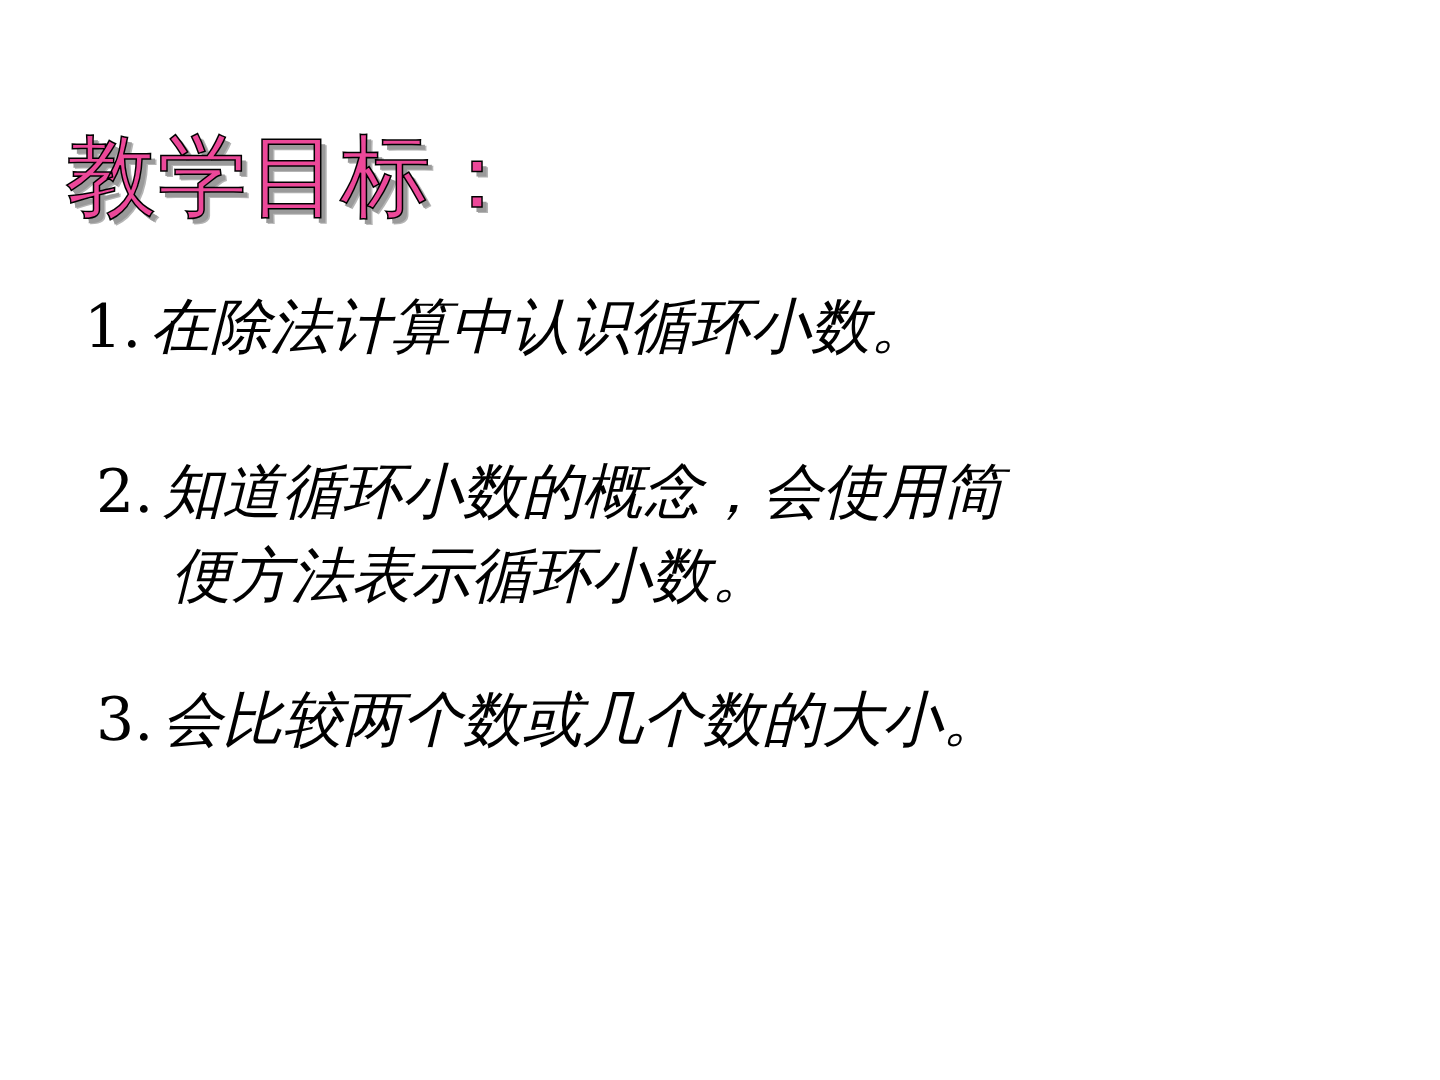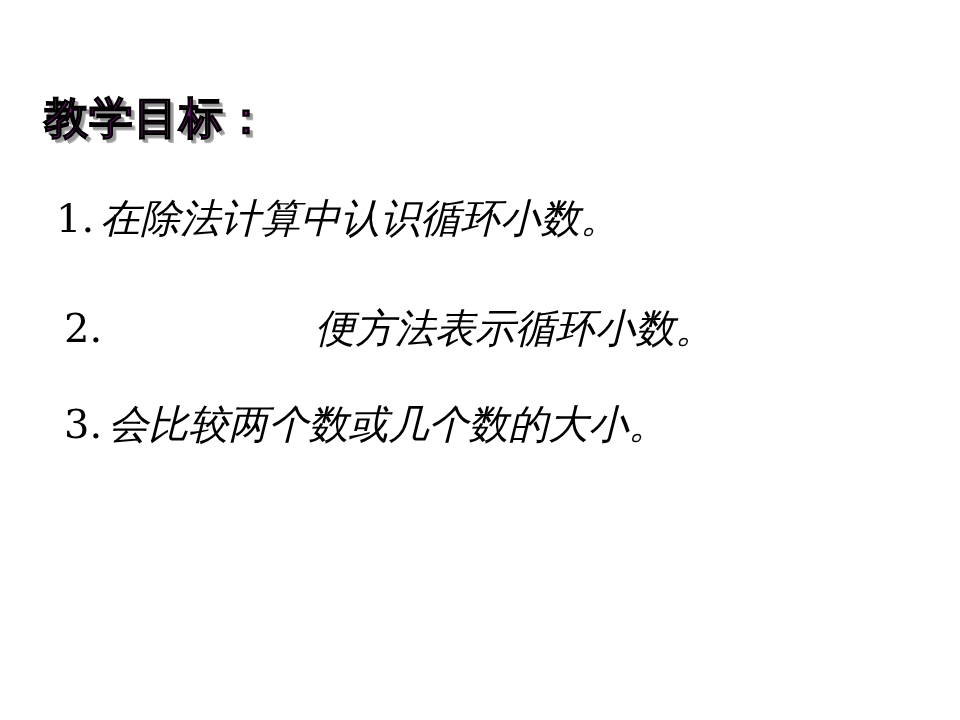--- a/index.html
+++ b/index.html
@@ -18,25 +18,25 @@
     width: 960px;
     height: 720px;
     background: #ffffff;
     box-sizing: border-box;
   }
   .slide-title {
     position: absolute;
     left: 44px;
     top: 92px;
     font-family: "DejaVu Sans", sans-serif;
-    font-weight: bold;
-    font-size: 44px;
+    font-weight: normal;
+    font-size: 60px;
     line-height: 52px;
     letter-spacing: 1px;
-    color: #701a75;
+    color: #ec4899;
     white-space: nowrap;
     text-shadow:
       3px 3px 0 #9a9a9a,
       4px 4px 0 #b5b5b5,
       -1px -1px 0 #ffffff,
       1px -1px 0 #ffffff;
     -webkit-text-stroke: 1px #000000;
   }
   .body-list {
     position: absolute;
@@ -61,21 +61,20 @@
     white-space: nowrap;
   }
   .item-text {
     flex: 1 1 auto;
     text-indent: 0;
     font-style: italic;
   }
   .item-text .line2 {
     display: block;
     padding-left: 6px;
-    text-align: center;
   }
 </style>
 </head>
 <body>
 
 <div class="slide">
 
   <div class="slide-title">教学目标：</div>
 
   <div class="body-list">
@@ -83,20 +82,21 @@
     <div class="body-item item-1">
       <span class="item-num">1.</span>
       <span class="item-text">
         <span class="line1">在除法计算中认识循环小数。</span>
       </span>
     </div>
 
     <div class="body-item item-2">
       <span class="item-num">2.</span>
       <span class="item-text">
+        <span class="line1">知道循环小数的概念，会使用简</span>
         <span class="line2">便方法表示循环小数。</span>
       </span>
     </div>
 
     <div class="body-item item-3">
       <span class="item-num">3.</span>
       <span class="item-text">
         <span class="line1">会比较两个数或几个数的大小。</span>
       </span>
     </div>

